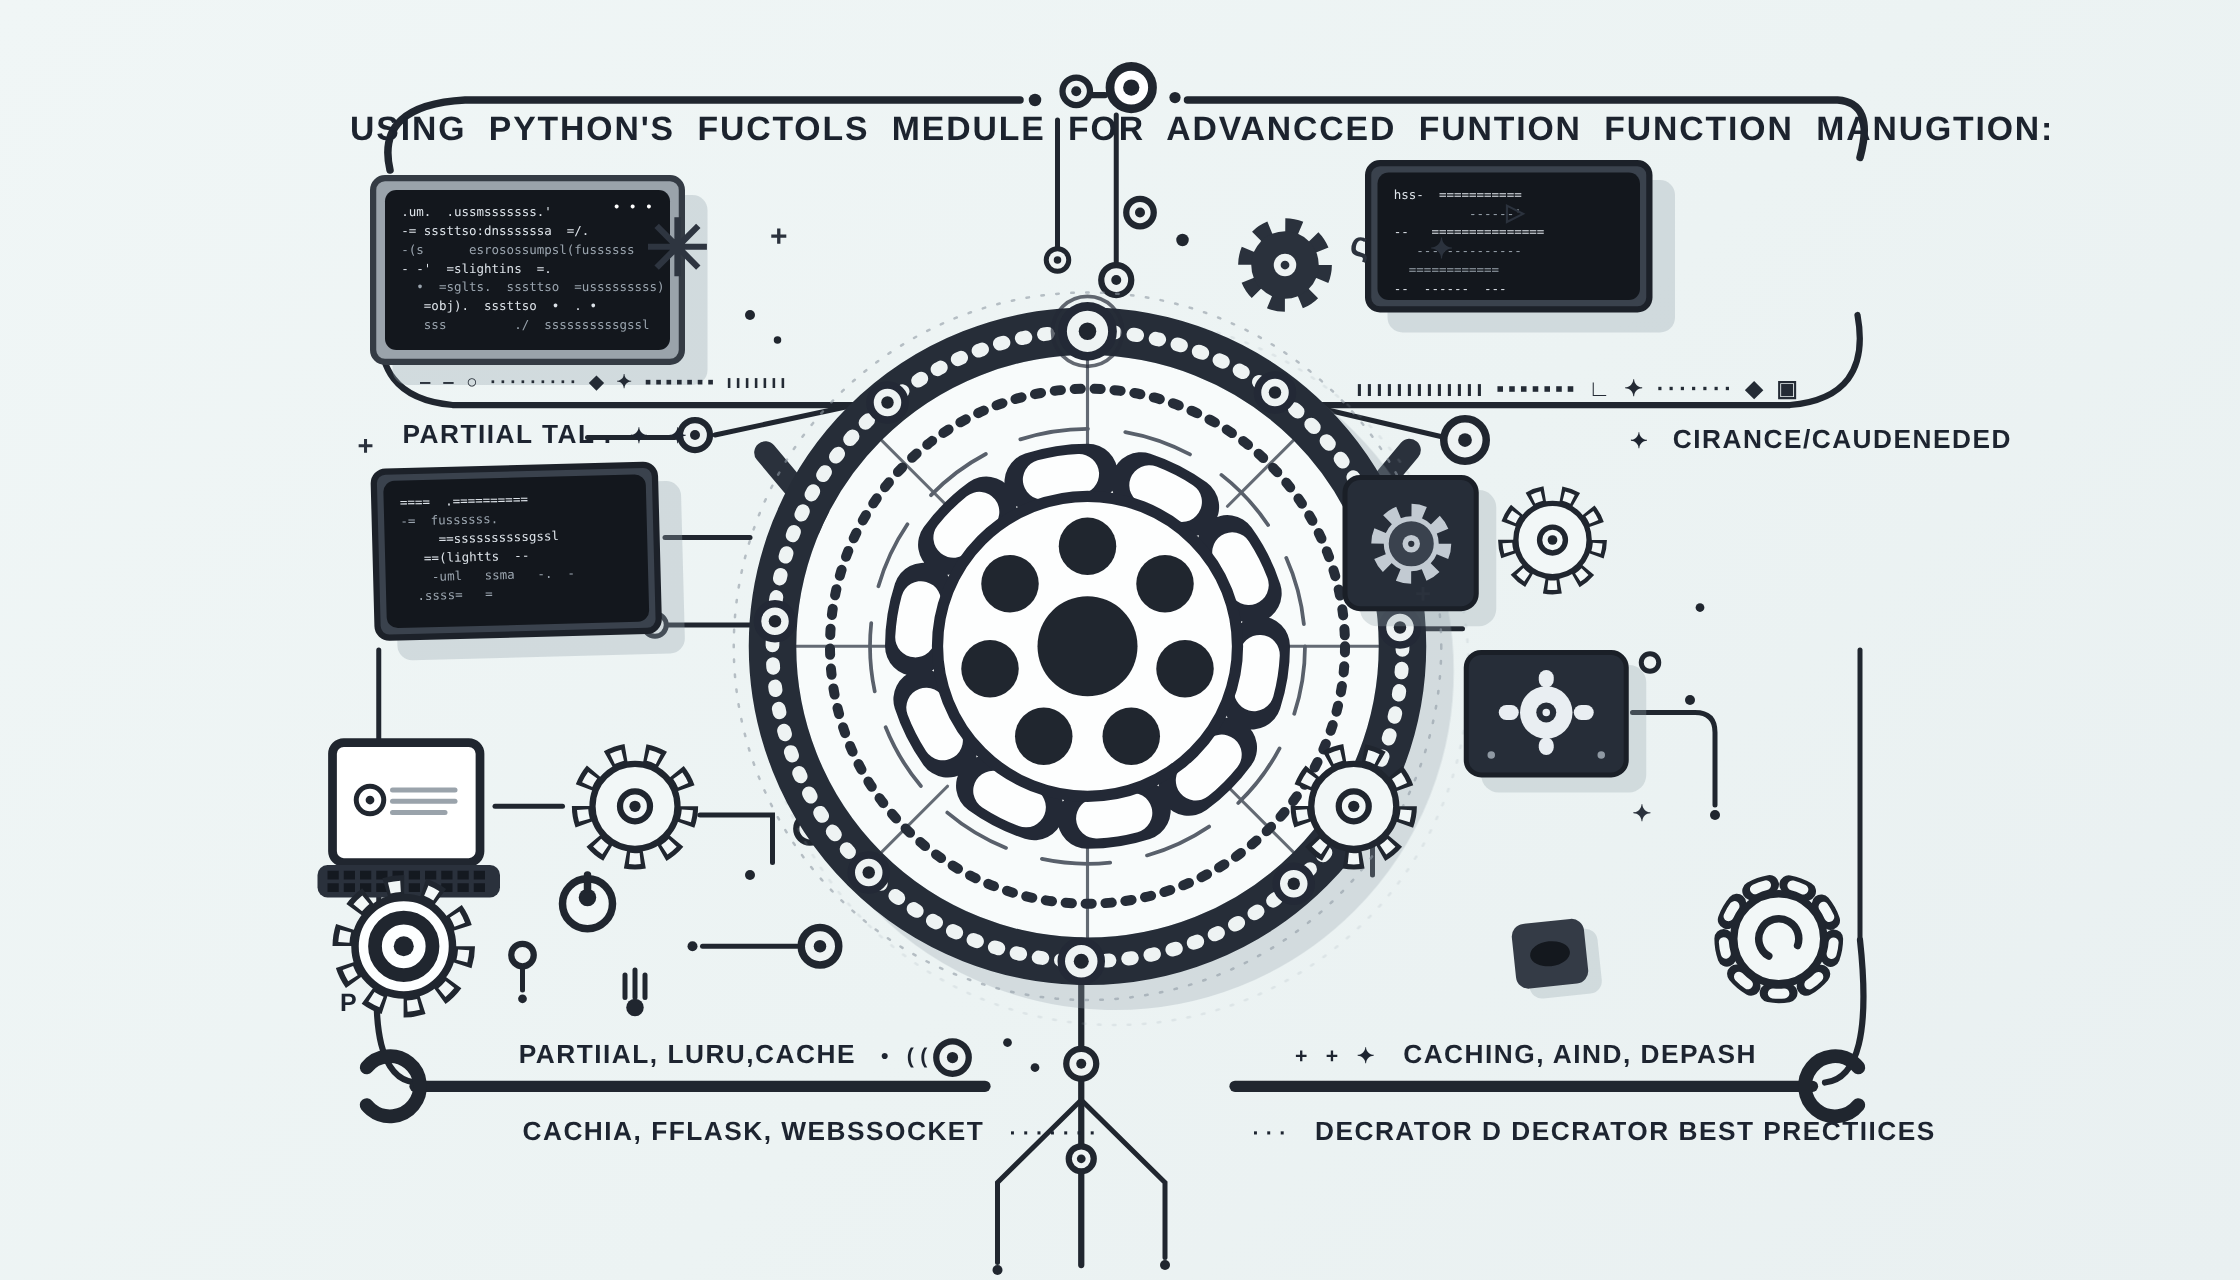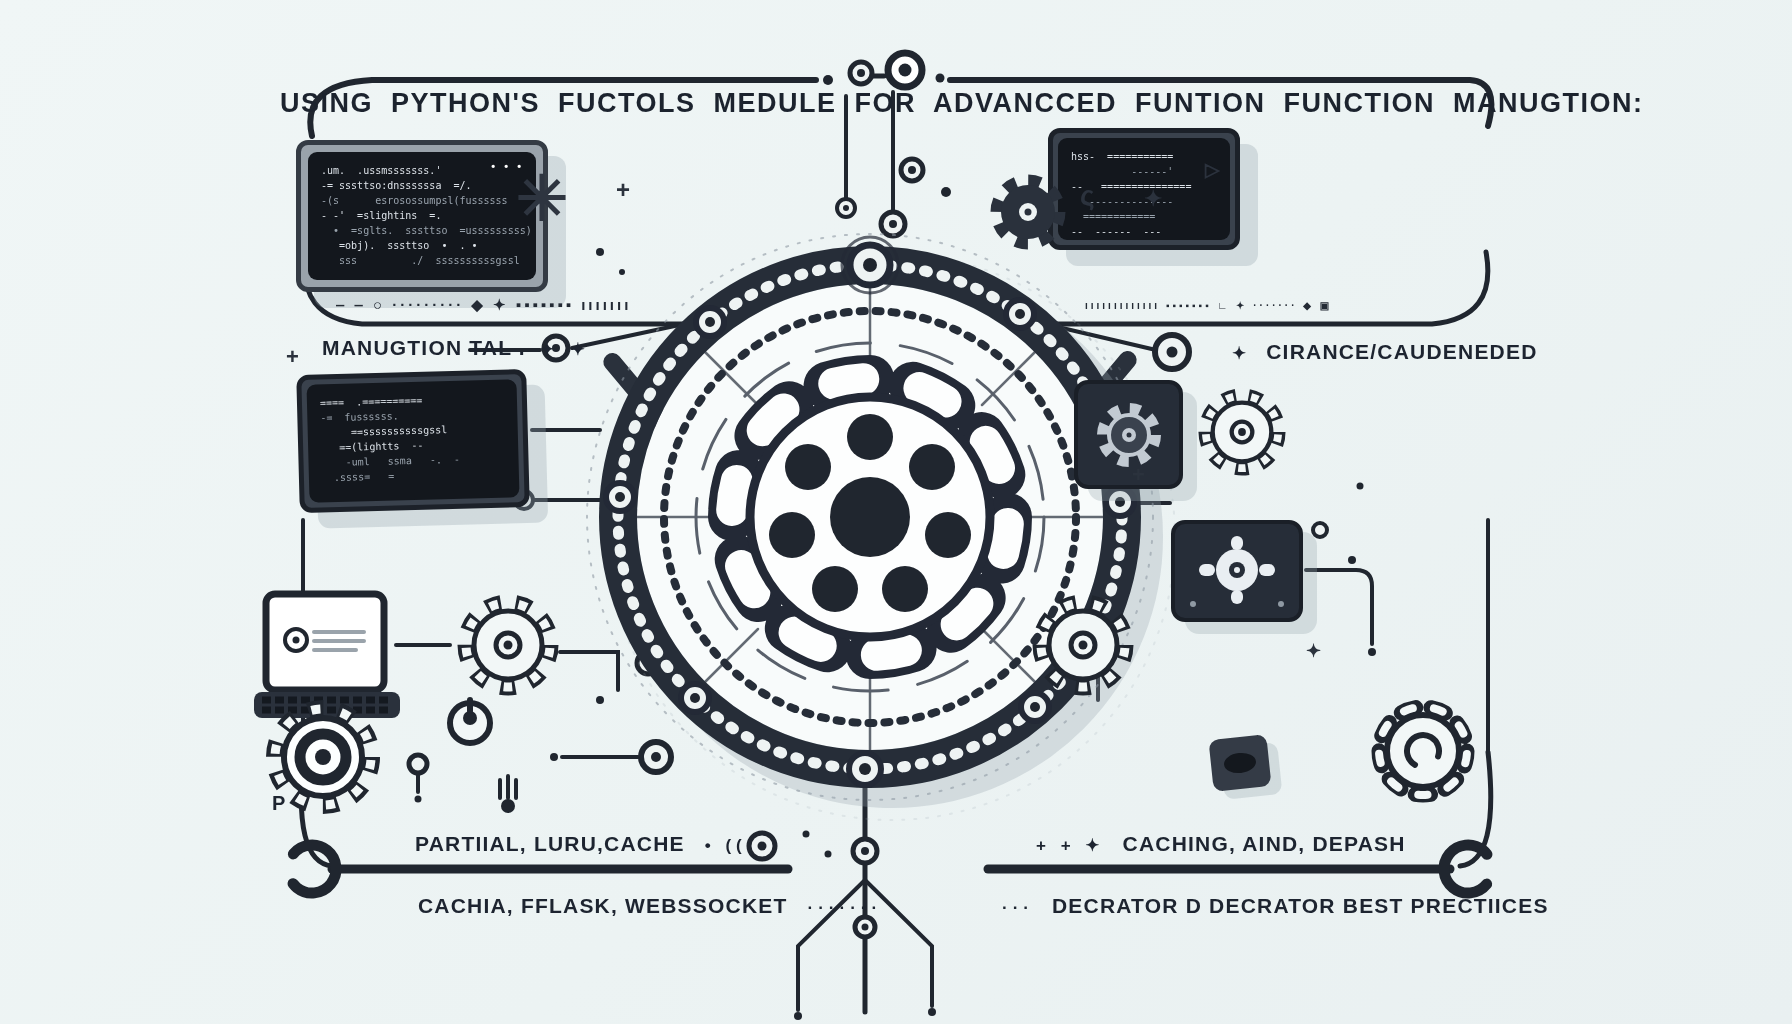--- a/index.html
+++ b/index.html
@@ -217,21 +217,21 @@
       <div class="code-line">.um.  .ussmsssssss.'</div>
       <div class="code-line">-= sssttso:dnssssssa  =/.</div>
       <div class="code-line dim">-(s      esrosossumpsl(fussssss</div>
       <div class="code-line">- -'  =slightins  =.</div>
       <div class="code-line dim">  •  =sglts.  sssttso  =usssssssss)</div>
       <div class="code-line">   =obj).  sssttso  •  . •</div>
       <div class="code-line dim">   sss         ./  ssssssssssgssl</div>
     </div>
   </div>
 
-  <div class="abs win win-dark" style="left:1048px;top:128px;width:192px;height:122px;box-sizing:border-box;">
+  <div class="abs win win-dark" style="left:1092px;top:128px;width:230px;height:122px;box-sizing:border-box;">
     <div class="screen">
       <div class="code-line">hss-  ===========</div>
       <div class="code-line dim">          ------'</div>
       <div class="code-line">--   ===============</div>
       <div class="code-line dim">   --------------</div>
       <div class="code-line dim">  ============</div>
       <div class="code-line">--  ------  ---</div>
     </div>
   </div>
 
@@ -240,26 +240,26 @@
       <div class="code-line">====  .==========</div>
       <div class="code-line dim">-=  fussssss.</div>
       <div class="code-line">     ==ssssssssssgssl</div>
       <div class="code-line">   ==(lightts  --</div>
       <div class="code-line dim">    -uml   ssma   -.  -</div>
       <div class="code-line dim">  .ssss=   =</div>
     </div>
   </div>
 
   <div class="abs tick-row" style="left:336px;top:296px;">‒ ‒   ○   ·········   ◆   ✦   ▪▪▪▪▪▪▪  ııııııı</div>
-  <div class="abs tick-row" style="left:1085px;top:300px;font-size:10px;">ııııııııııııı  ▪▪▪▪▪▪▪   ∟   ✦   ·······   ◆   ▣</div>
+  <div class="abs tick-row" style="left:1085px;top:300px;font-size:18px;">ııııııııııııı  ▪▪▪▪▪▪▪   ∟   ✦   ·······   ◆   ▣</div>
 
   <div class="abs sec-label" style="left:322px;top:336px;">
-    <span>MANUGTION TAL .</span><span class="decor">✦ ✦</span>
-  </div>
-  <div class="abs sec-label" style="left:1218px;top:340px;">
+    <span>PARTIIAL TAL .</span><span class="decor">✦ ✦</span>
+  </div>
+  <div class="abs sec-label" style="left:1290px;top:340px;">
     <span class="decor">✦</span><span>CIRANCE/CAUDENEDED</span>
   </div>
 
   <svg class="abs dial-shadow" style="left:550px;top:197px;" width="640" height="640" viewBox="0 0 640 640" fill="none" stroke-linecap="round">
     <circle cx="320" cy="320" r="283" stroke="#8f99a3" stroke-width="2" stroke-dasharray="2 10" opacity="0.6"></circle>
     <circle cx="320" cy="320" r="233" fill="#f8fbfb"></circle>
 
     <g stroke="#4a515c" stroke-width="2.5" opacity="0.85">
       <path d="M478,320 H553"></path>
         <path d="M432,208 L485,155"></path>

